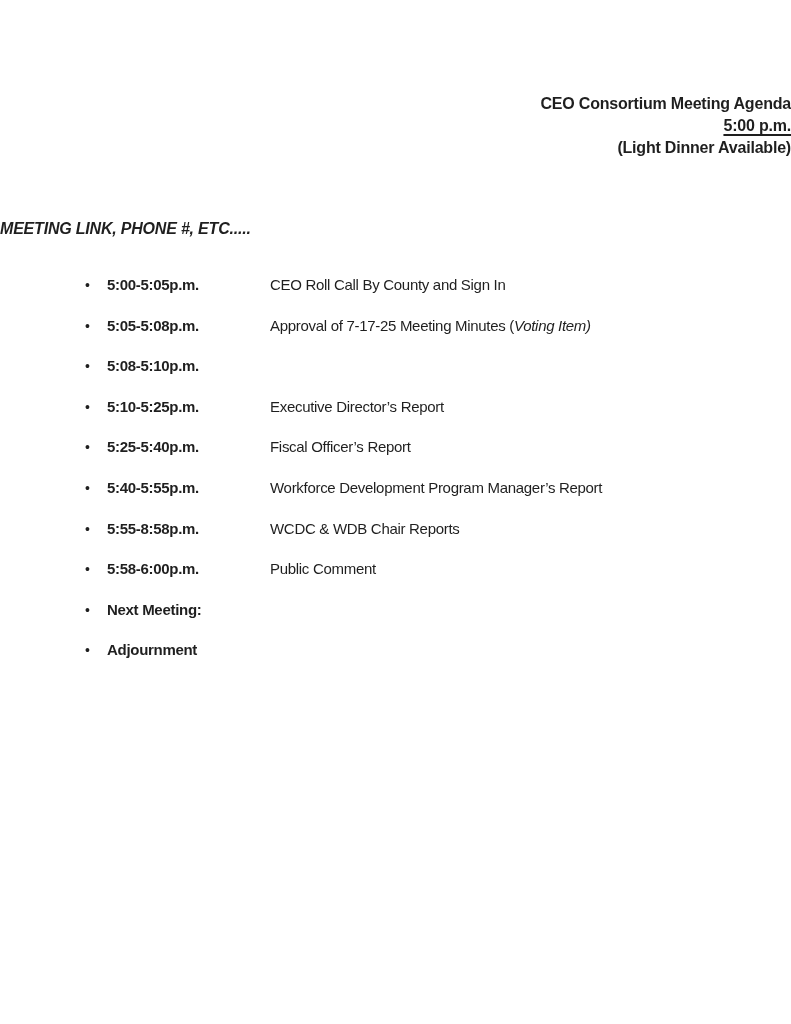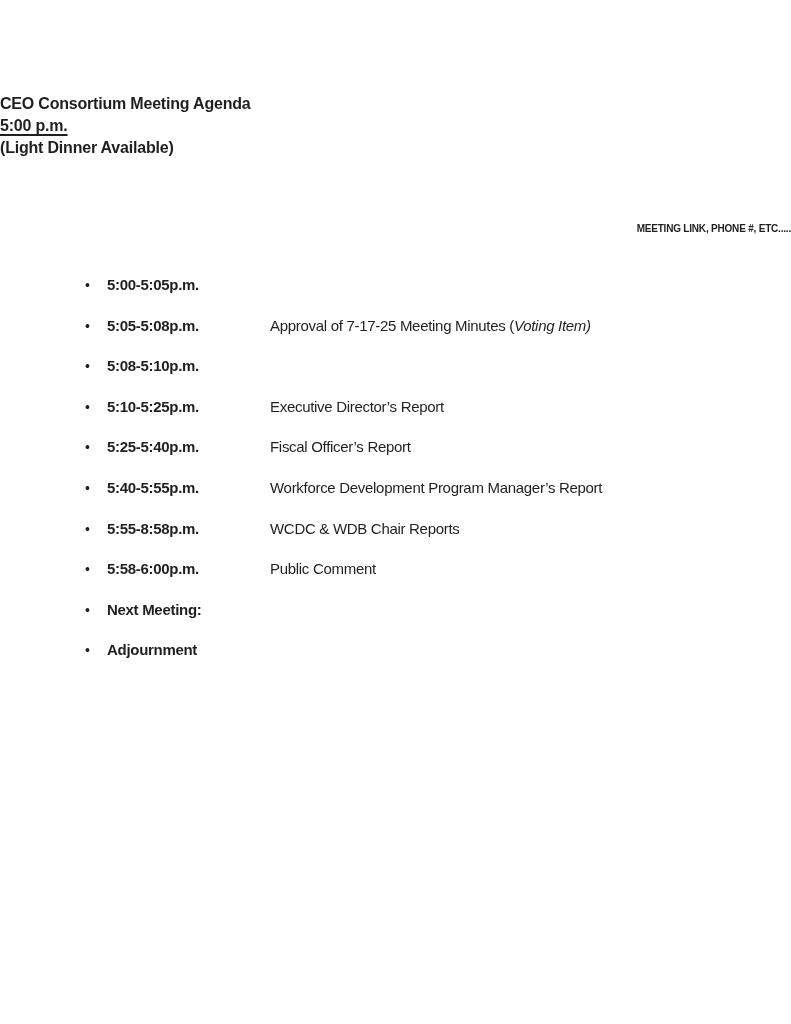--- a/index.html
+++ b/index.html
@@ -14,39 +14,40 @@
     background: #ffffff;
     font-family: "Liberation Sans", sans-serif;
     color: #1f1f1f;
     overflow: hidden;
   }
   .title-block {
     position: absolute;
     top: 93px;
     left: 0;
     width: 100%;
-    text-align: left;
+    text-align: right;
     font-weight: bold;
     font-size: 16px;
     line-height: 22px;
     letter-spacing: -0.2px;
   }
   .title-line.underline {
     text-decoration: underline;
     text-underline-offset: 3px;
     text-decoration-thickness: 1.5px;
   }
   .meeting-link {
     position: absolute;
     top: 219px;
     left: 0;
     width: 100%;
-    text-align: right;
+    text-align: left;
     font-weight: bold;
-    font-size: 10px;
+    font-style: italic;
+    font-size: 16px;
     line-height: 20px;
     letter-spacing: -0.2px;
   }
   .agenda {
     position: absolute;
     top: 277px;
     left: 85px;
     right: 10px;
     font-size: 15px;
     letter-spacing: -0.3px;
@@ -83,20 +84,21 @@
     <div class="title-line">(Light Dinner Available)</div>
   </div>
 
   <div class="meeting-link">MEETING LINK, PHONE #, ETC.....</div>
 
   <div class="agenda">
 
     <div class="row">
       <span class="bullet">•</span>
       <span class="time">5:00-5:05p.m.</span>
+      <span class="desc"><span>CEO Roll Call By County and Sign In</span><span class="italic"></span></span>
     </div>
 
     <div class="row">
       <span class="bullet">•</span>
       <span class="time">5:05-5:08p.m.</span>
       <span class="desc"><span>Approval of 7-17-25 Meeting Minutes (</span><span class="italic">Voting Item)</span></span>
     </div>
 
     <div class="row">
       <span class="bullet">•</span>

